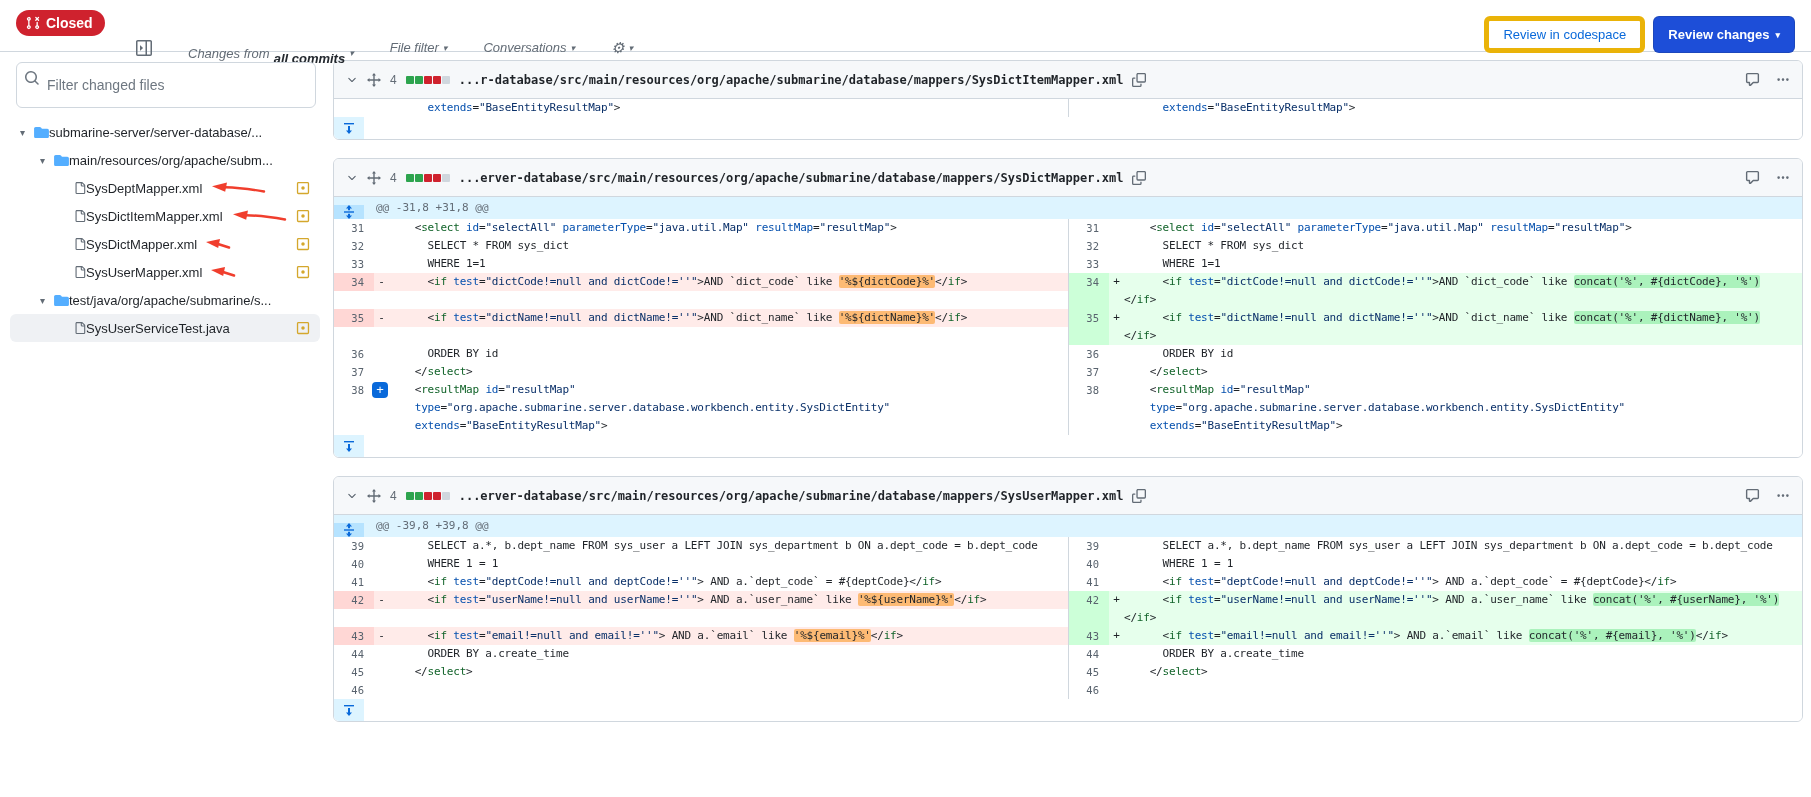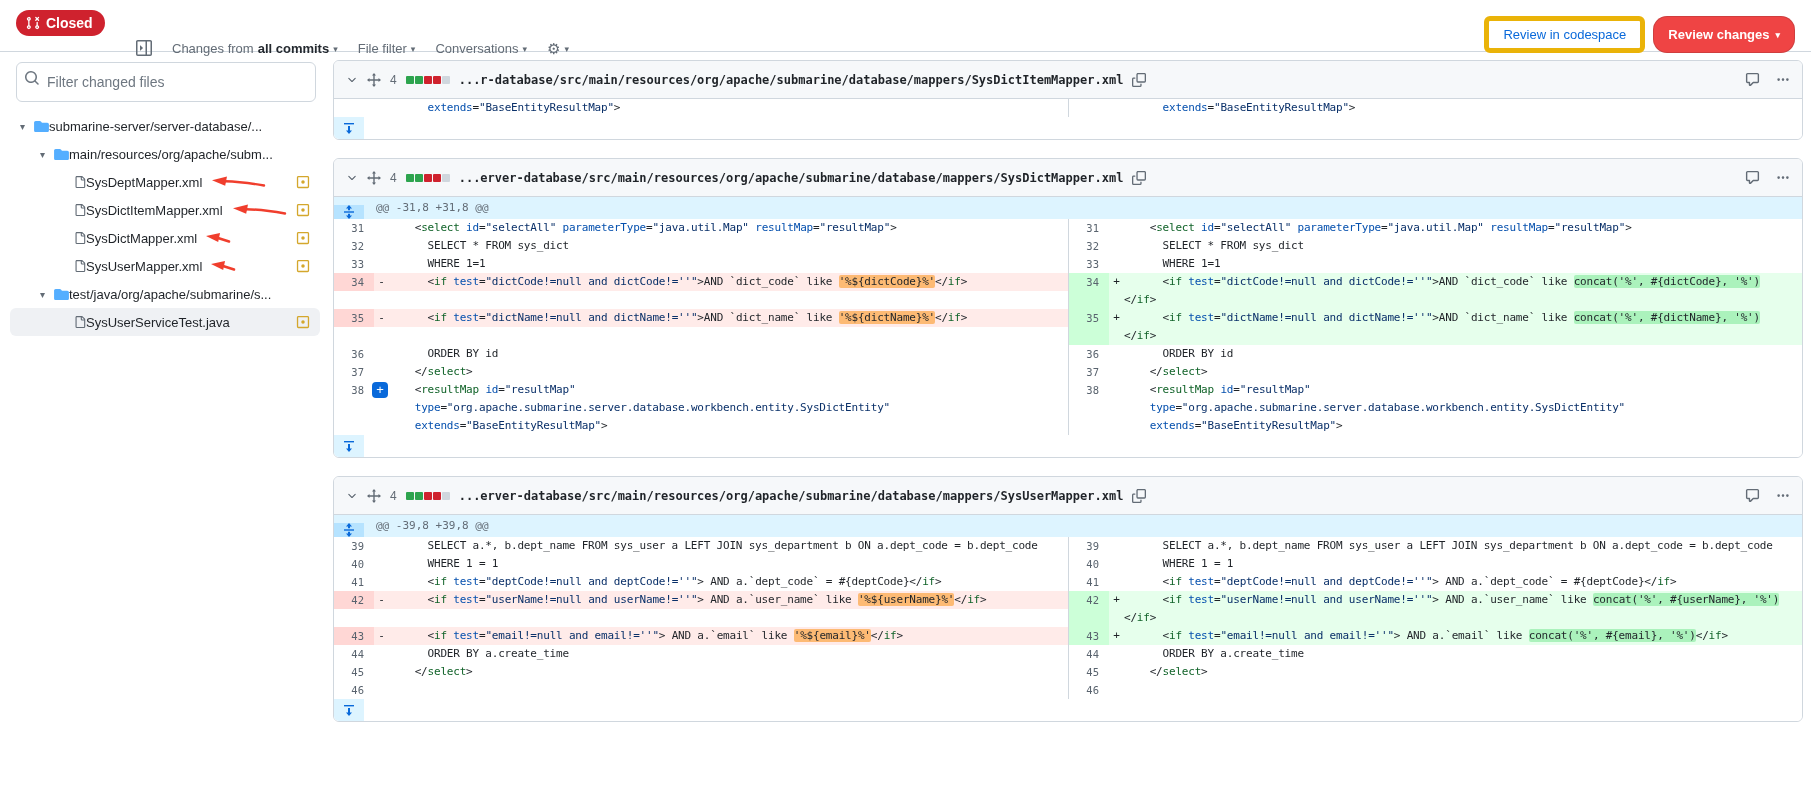--- a/index.html
+++ b/index.html
@@ -9,34 +9,34 @@
     background:#ffffff; color:#1f2328;
     font-family:"Liberation Sans", sans-serif;
   }
   
   .top-header { position:relative; border-bottom:1px solid #d0d7de; padding:10px 16px 6px 16px; height:52px; }
   .hrow1 { display:flex; align-items:center; gap:10px; }
   .closed-pill { background:#cf222e; color:#fff; border-radius:999px; padding:5px 12px 5px 10px;
                  font-size:14px; font-weight:600; display:inline-flex; align-items:center; gap:6px; }
   .pr-title { font-size:16px; font-weight:700; margin:0; display:flex; gap:6px; align-items:baseline; }
   .pr-num { color:#656d76; font-weight:400; font-size:15px; }
-  .hrow2 { display:flex; align-items:flex-end; gap:20px; margin-left:120px; margin-top:4px; font-size:13px; color:#636c76; }
+  .hrow2 { display:flex; align-items:flex-start; gap:36px; margin-left:120px; margin-top:4px; font-size:13px; color:#636c76;font-style:italic; }
   .menu-btn { background:none; border:none; padding:0; font:inherit; color:#636c76; cursor:pointer; display:inline-flex; align-items:center; gap:4px; }
-  .menu-btn strong { color:#24292f; font-weight:600; }
+  .menu-btn strong { color:#24292f; font-weight:600;margin-top:11px; }
   .caret { font-size:9px; }
   .icon-btn { background:none; border:none; padding:0; cursor:pointer; display:inline-flex; align-items:center; }
   .gear { font-size:15px; color:#636c76; line-height:1; }
   .hdr-actions { position:absolute; right:16px; top:16px; display:flex; gap:8px; }
   .btn-codespace { background:#fff; color:#0969da; border:5px solid #eab308; border-radius:6px; padding:6px 14px; font-size:13px; font-weight:500; cursor:pointer; }
-  .btn-review { background:#ef4444; color:#fff; border:1px solid rgba(27,31,36,0.15); border-radius:14px; padding:6px 14px; font-size:13px; font-weight:600; cursor:pointer; display:inline-flex; gap:6px; align-items:center; }
+  .btn-review { background:#1d4ed8; color:#fff; border:1px solid rgba(27,31,36,0.15); border-radius:6px; padding:6px 14px; font-size:13px; font-weight:600; cursor:pointer; display:inline-flex; gap:6px; align-items:center; }
   
   .content { display:flex; align-items:flex-start; }
   .sidebar { width:326px; flex:0 0 326px; padding:10px 6px 0 10px; }
   .filter-box { position:relative; margin:0 4px 10px 6px; }
-  .filter-box input { width:100%; height:40px; border:1px solid #d0d7de; border-radius:6px;
+  .filter-box input { width:100%; height:46px; border:1px solid #d0d7de; border-radius:6px;
                       padding:0 8px 0 30px; font-size:14px; color:#1f2328; outline:none; background:#fff;
                       font-family:"Liberation Sans", sans-serif; }
   .filter-box input::placeholder { color:#6e7781; }
   .filter-box .mag { position:absolute; left:8px; top:8px; }
   
   .tree-row { height:28px; display:flex; align-items:center; font-size:13px; border-radius:6px;
               padding-right:10px; cursor:pointer; position:relative; }
   .tree-row.lvl0 { padding-left:10px; }
   .tree-row.lvl1 { padding-left:30px; }
   .tree-row.lvl2 { padding-left:64px; }

